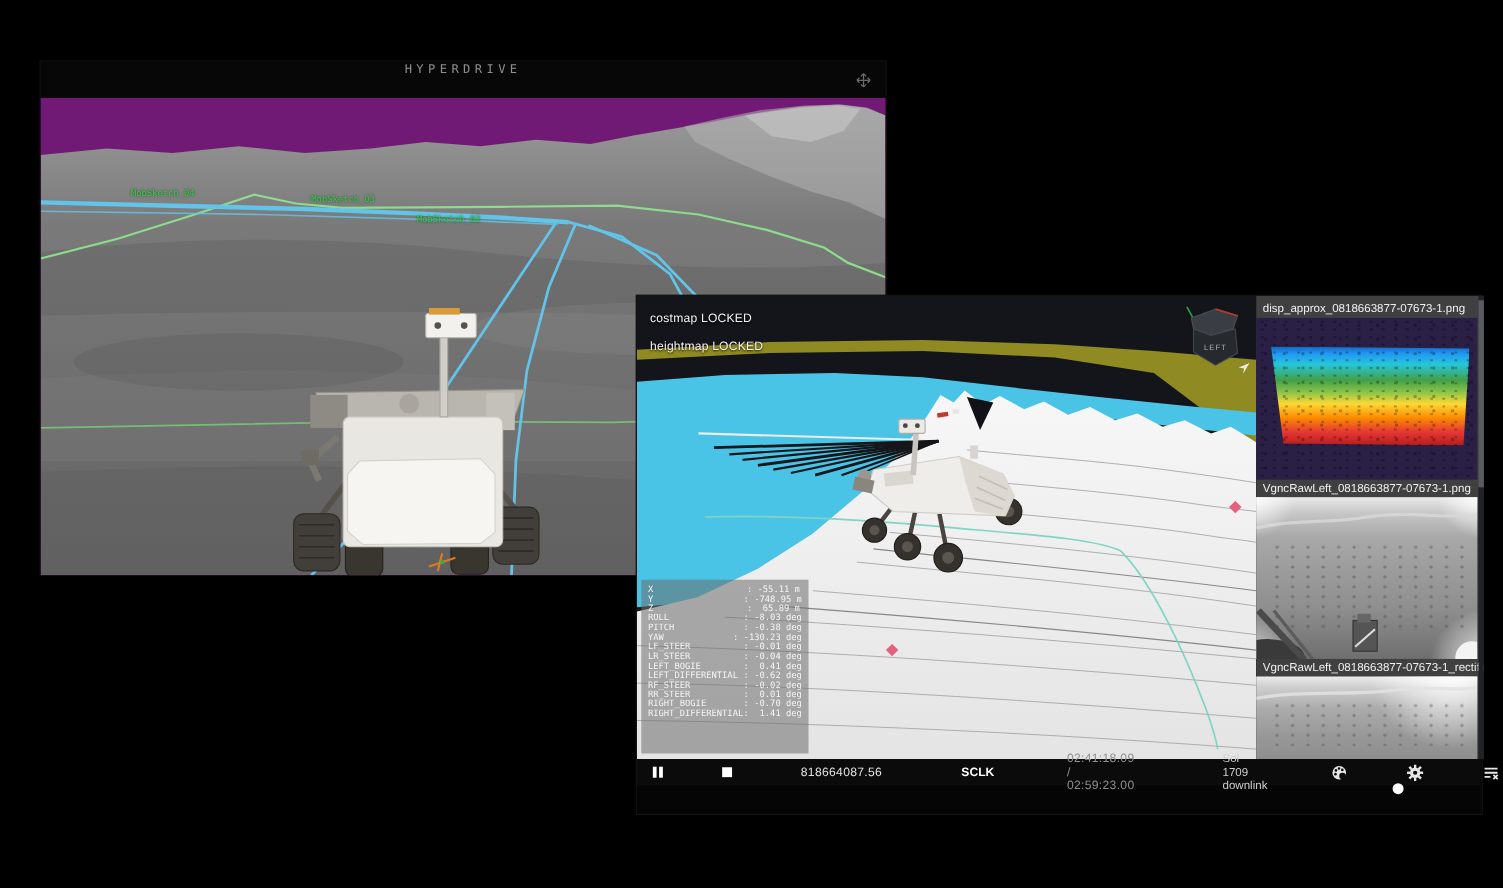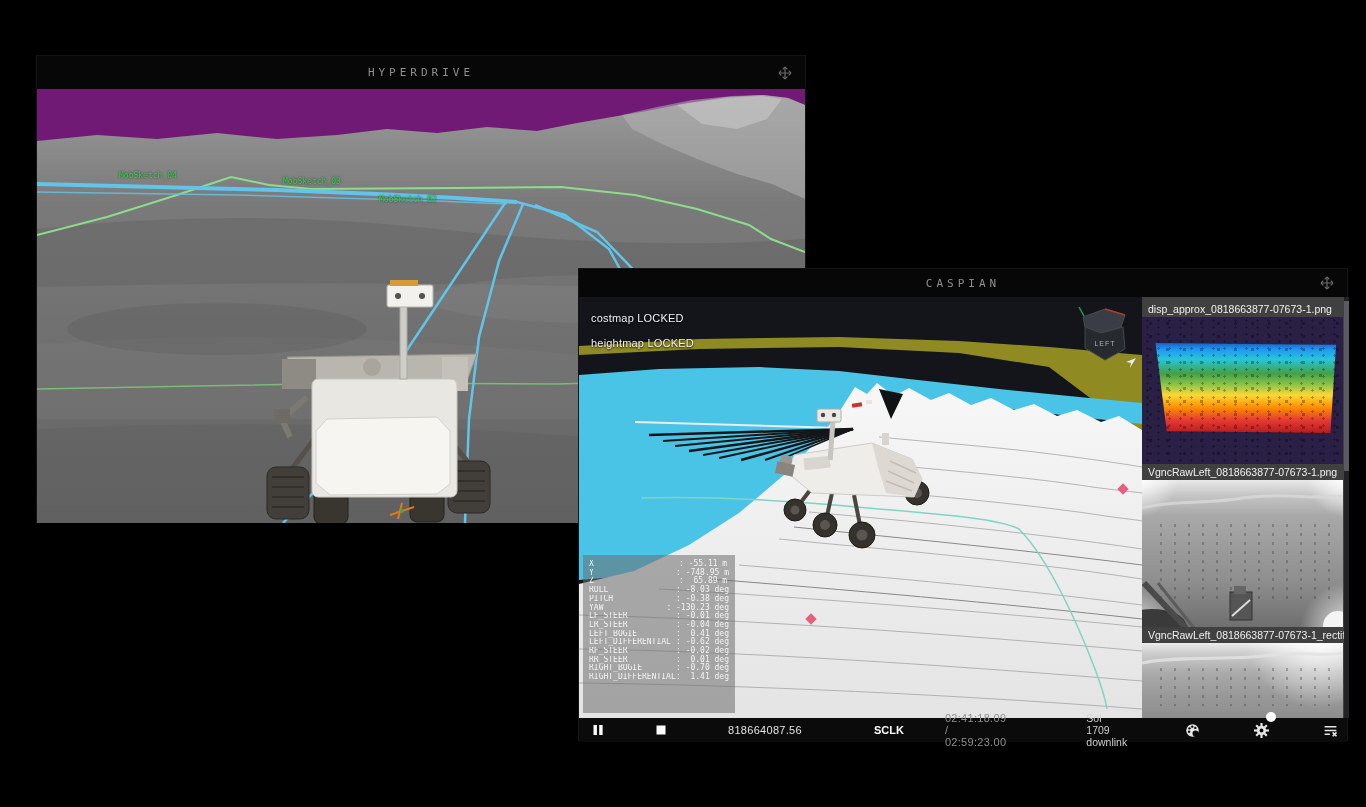--- a/index.html
+++ b/index.html
@@ -1,19 +1,19 @@
 <!DOCTYPE html>
 <html><head>
 <meta charset="utf-8">
 <style>
   html,body{margin:0;padding:0;}
   body{width:1366px;height:807px;background:#000;position:relative;overflow:hidden;
        font-family:"Liberation Sans",sans-serif;}
   .win{position:absolute;background:#050505;border:1px solid #141414;box-sizing:border-box;}
-  .titlebar{position:relative;height:33px;background:#070707;display:flex;align-items:center;justify-content:center;}
+  .titlebar{position:relative;height:33px;background:#070707;display:flex;justify-content:center;}
   .titlebar .title{color:#8f8f8f;font-family:"DejaVu Sans Mono",monospace;font-size:11px;letter-spacing:4px;}
   .titlebar .move{position:absolute;right:12px;top:50%;transform:translateY(-50%);opacity:.75;cursor:move;}
   .viewport{position:relative;overflow:hidden;}
   svg{display:block;}
   
   #hyperdrive{left:36px;top:55px;width:770px;height:468px;}
   #hyperdrive .viewport{width:768px;height:434px;background:#701a75;}
   .pathlabel{position:absolute;color:#35cf4a;font-family:"DejaVu Sans Mono",monospace;font-size:8px;
              text-shadow:0 0 2px rgba(0,40,0,.8);white-space:nowrap;}
   
@@ -54,21 +54,21 @@
      radial-gradient(circle at 88% -12%,#ffffff 0%,rgba(255,255,255,0) 38%),
      linear-gradient(180deg,#ececec 0%,#cfcfcf 12%,#ababab 38%,#989898 70%,#8d8d8d 100%);}
   #scrollbar{position:absolute;right:0;top:0;width:5px;height:421px;background:#212226;}
   #scrollbar .sthumb{position:absolute;left:0;top:4px;width:5px;height:170px;background:#595b60;}
   #slider-dot{position:absolute;left:687px;top:443px;width:10px;height:10px;border-radius:50%;background:#fff;z-index:9;}
   
   #ctoolbar{height:24px;background:#0b0b0b;display:flex;align-items:center;padding:0 12px;color:#e8e8e8;position:relative;gap:40px;}
   #ctoolbar .tbtn{background:none;border:none;padding:0;margin:0;display:flex;align-items:center;cursor:pointer;}
   #sclk-value{font-size:11px;color:#e2e2e2;margin-left:20px;letter-spacing:.3px;}
   #sclk-label{font-size:11px;font-weight:bold;color:#fff;margin-left:32px;}
-  #time-display{font-size:11px;color:#8f8f8f;margin-left:1px;letter-spacing:.3px;}
+  #time-display{font-size:11px;color:#8f8f8f;margin-left:26px;letter-spacing:.3px;}
   #sol-label{font-size:10.5px;color:#cfcfcf;margin-right:4px;}
   .spacer{flex:1;}
   #ctoolbar .icn{margin-left:14px;}
 </style>
 </head>
 <body>
 
 <div class="win" id="hyperdrive">
   <div class="titlebar">
     <span class="title">HYPERDRIVE</span>
@@ -146,31 +146,20 @@
       <path d="M150,224 L146,240" stroke="#e07820" stroke-width="2"></path>
       <circle cx="150" cy="232" r="2" fill="#3fae3f"></circle>
     </svg>
     <span class="pathlabel" style="left:82px;top:82px;">MobSketch_04</span>
     <span class="pathlabel" style="left:246px;top:88px;">MobSketch_03</span>
     <span class="pathlabel" style="left:342px;top:106px;">MobSketch_02</span>
   </div>
 </div>
 
 <div class="win" id="caspian">
-  <div class="titlebar">
-    <span class="title">CASPIAN</span>
-    <span class="move">
-      <svg width="16" height="16" viewBox="0 0 16 16">
-          <g stroke="#8a8a8a" stroke-width="1.2" fill="none">
-        <path d="M8,2 L8,14 M2,8 L14,8"></path>
-        <path d="M8,2 l-2.3,2.3 M8,2 l2.3,2.3 M8,14 l-2.3,-2.3 M8,14 l2.3,-2.3 M2,8 l2.3,-2.3 M2,8 l2.3,2.3 M14,8 l-2.3,-2.3 M14,8 l-2.3,2.3"></path>
-      </g>
-        </svg>
-    </span>
-  </div>
   <div class="content">
 
     <div id="cviewport">
       <svg width="563" height="421" viewBox="0 0 563 421">
         <defs>
           <linearGradient id="terrW" x1="0" y1="0" x2="0" y2="1">
             <stop offset="0" stop-color="#f7f7f7"></stop>
               <stop offset="1" stop-color="#e4e4e4"></stop>
           </linearGradient>
         </defs>

